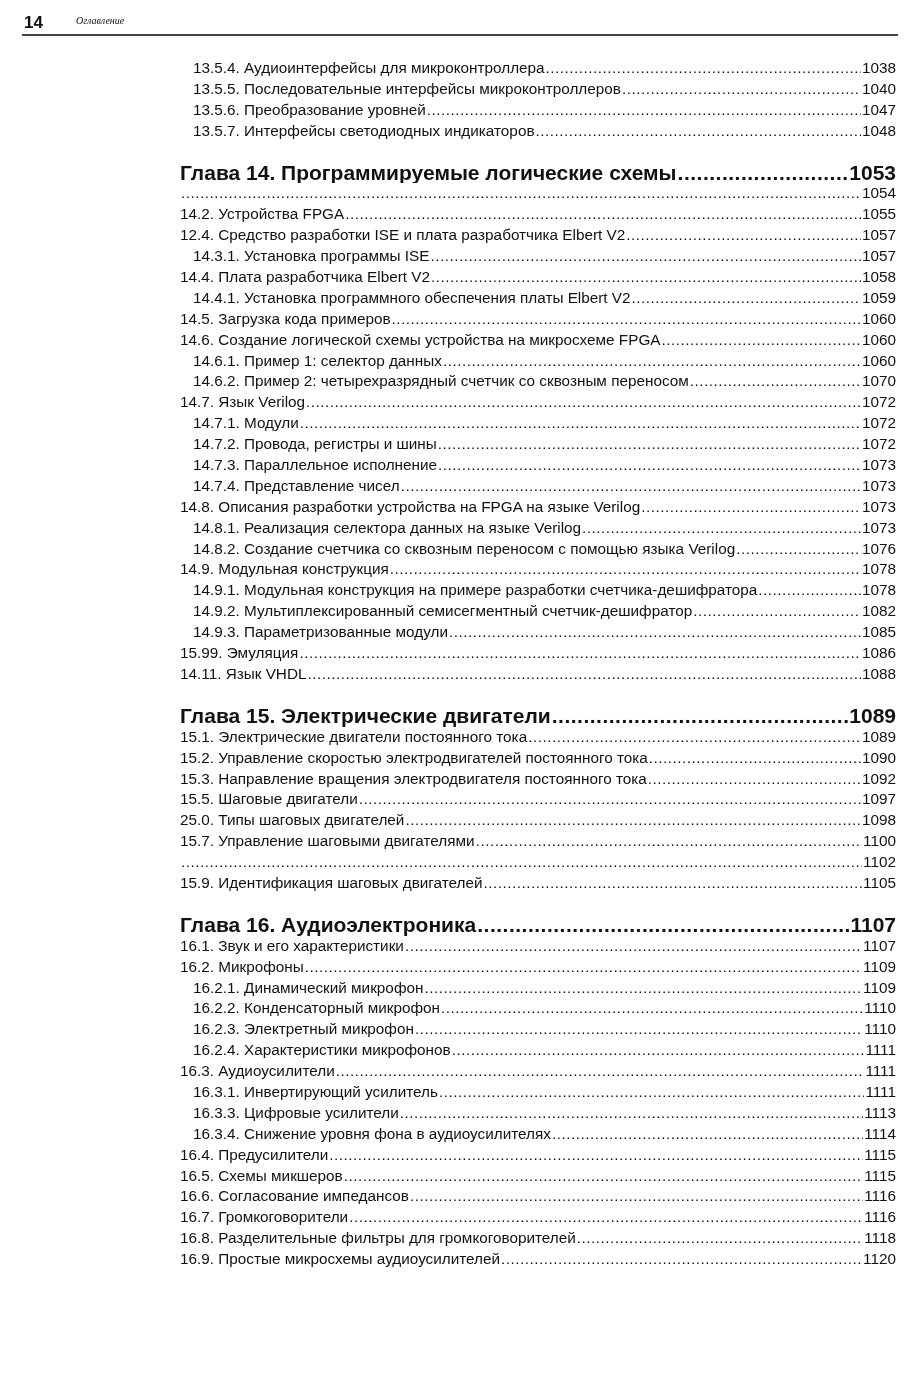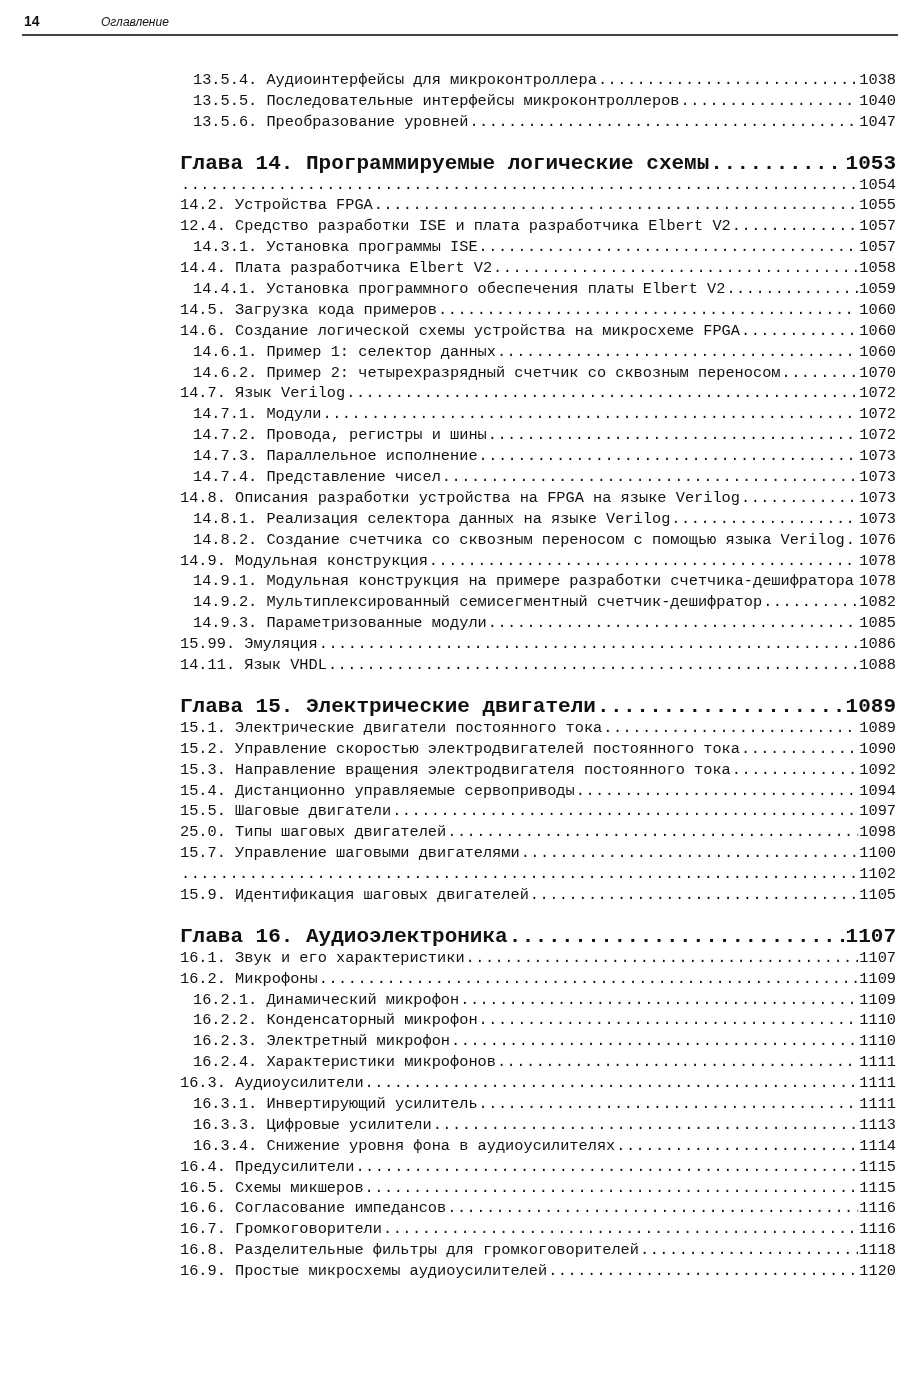--- a/index.html
+++ b/index.html
@@ -1,20 +1,20 @@
 <!DOCTYPE html>
 <html><head>
 <meta charset="utf-8">
 <style>
   html, body { margin: 0; padding: 0; background: #ffffff; }
   body { width: 920px; height: 1374px; position: relative; overflow: hidden; color: #111; }
   .page-header { position: absolute; left: 22px; top: 14px; width: 876px; height: 20px; border-bottom: 2px solid #444; }
-  .page-num { position: absolute; left: 2px; top: -1px; font-family: "Liberation Sans", sans-serif; font-weight: bold; font-size: 14px; }
-  .running-title { position: absolute; left: 79px; top: 1px; font-family: Liberation Sans, sans-serif; font-style: italic; font-size: 12px; }
-  .toc { position: absolute; left: 180px; top: 70px; width: 716px; font-family: Liberation Mono, monospace; font-size: 15.3px; text-align: right; }
+  .page-num { position: absolute; left: 2px; top: -1px; font-family: "Liberation Sans", sans-serif; font-weight: bold; font-size: 17px; }
+  .running-title { position: absolute; left: 54px; top: 1px; font-family: Liberation Serif, serif; font-style: italic; font-size: 10px; }
+  .toc { position: absolute; left: 180px; top: 58px; width: 716px; font-family: Liberation Sans, sans-serif; font-size: 15.3px; text-align: right; }
   .toc-row { display: flex; align-items: baseline; height: 20.9px; line-height: 20.9px; white-space: nowrap; overflow: hidden; }
   .toc-row.lvl2 { padding-left: 13px; }
   .toc-row.chapter { font-weight: bold; font-size: 21px; }
   .toc-row .title { flex: 0 0 auto; }
   .toc-row .leader { flex: 1 1 auto; overflow: hidden; margin: 0 1px; }
   .toc-row .leader::after { content: "......................................................................................................................................................................................................"; letter-spacing: 0.5px; }
   .toc-row .page { flex: 0 0 auto; }
   .gap { height: 21px; }
 </style>
 </head>
@@ -35,20 +35,25 @@
   <div class="toc-row lvl2">
       <span class="title">13.5.5. Последовательные интерфейсы микроконтроллеров</span>
       <span class="leader"></span>
       <span class="page">1040</span>
     </div>
   <div class="toc-row lvl2">
       <span class="title">13.5.6. Преобразование уровней</span>
       <span class="leader"></span>
       <span class="page">1047</span>
     </div>
+  <div class="toc-row lvl2">
+      <span class="title">13.5.7. Интерфейсы светодиодных индикаторов</span>
+      <span class="leader"></span>
+      <span class="page">1048</span>
+    </div>
 
   <div class="gap"></div>
 
   <div class="toc-row chapter">
       <span class="title">Глава 14. Программируемые логические схемы</span>
       <span class="leader"></span>
       <span class="page">1053</span>
     </div>
   <div class="toc-row">
       <span class="leader"></span>
@@ -186,25 +191,20 @@
       <span class="title">15.2. Управление скоростью электродвигателей постоянного тока</span>
       <span class="leader"></span>
       <span class="page">1090</span>
     </div>
   <div class="toc-row">
       <span class="title">15.3. Направление вращения электродвигателя постоянного тока</span>
       <span class="leader"></span>
       <span class="page">1092</span>
     </div>
   <div class="toc-row">
-      <span class="title">15.4. Дистанционно управляемые сервоприводы</span>
-      <span class="leader"></span>
-      <span class="page">1094</span>
-    </div>
-  <div class="toc-row">
       <span class="title">15.5. Шаговые двигатели</span>
       <span class="leader"></span>
       <span class="page">1097</span>
     </div>
   <div class="toc-row">
       <span class="title">25.0. Типы шаговых двигателей</span>
       <span class="leader"></span>
       <span class="page">1098</span>
     </div>
   <div class="toc-row">

